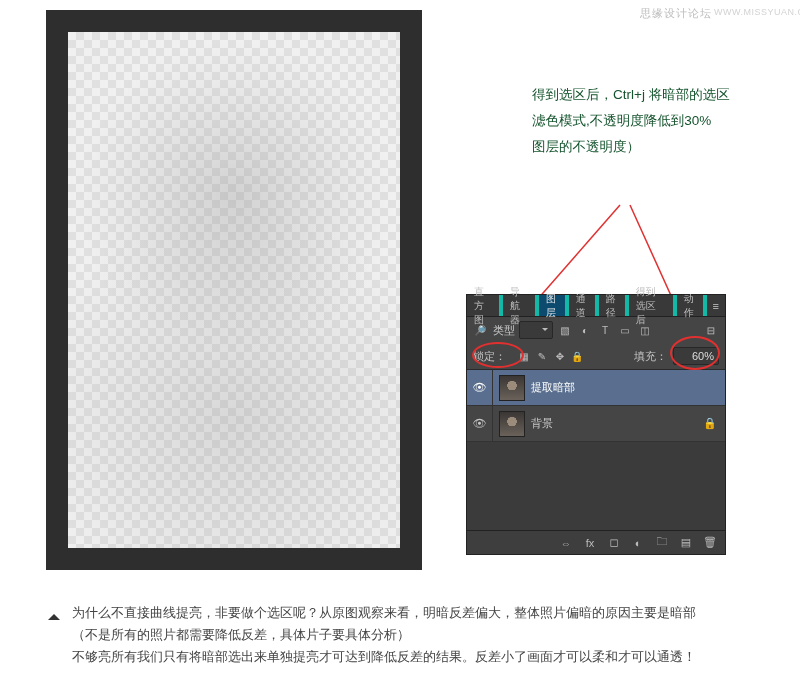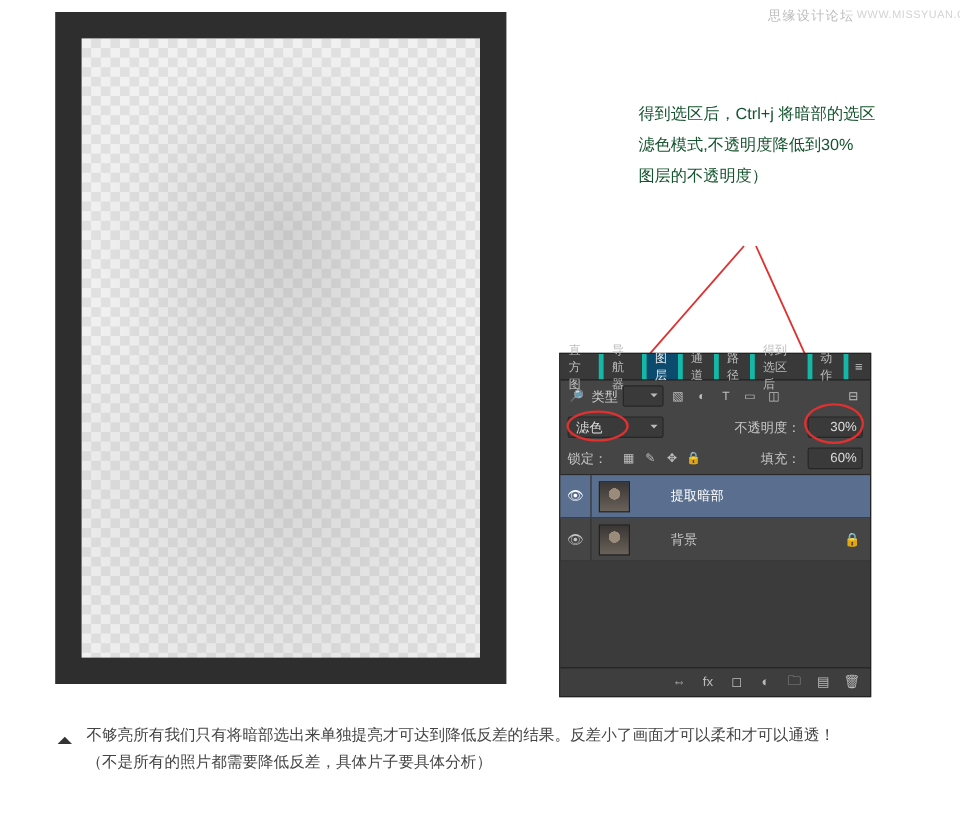--- a/index.html
+++ b/index.html
@@ -149,21 +149,21 @@
     background: linear-gradient(#ddd,#eee);
     border:1px solid #222;
     display:flex; align-items:center; justify-content:center;
     color:#444; font-size:14px;
   }
   .thumb.portrait{
     background:
       radial-gradient(circle at 50% 40%, #9a8b7a 25%, transparent 26%),
       linear-gradient(#3a3634,#6a625a);
   }
-  .layer-name { font-size:11px;margin-left:28px; }
+  .layer-name { font-size:11px; }
   .layer-lock { margin-left:auto; margin-right:8px; color:#ccc; }
   .layer-empty { height:88px; background:#3b3b3b; }
   .panel-bottom {
     display:flex; align-items:center;
     height:24px;
     padding:0 4px;
     gap:2px;
     border-top:1px solid #222;
     background:#3e3e3e;
   }
@@ -237,26 +237,20 @@
     <span class="lbl">类型</span>
     <span class="select-box" style="width:34px"></span>
     <span class="mini-icon">▧</span>
     <span class="mini-icon">◐</span>
     <span class="mini-icon">T</span>
     <span class="mini-icon">▭</span>
     <span class="mini-icon">◫</span>
     <span class="mini-icon" style="margin-left:auto">⊟</span>
   </div>
 
-  <div class="blend-row">
-    <span class="select-box" style="width:80px">滤色</span>
-    <span style="flex:1"></span>
-    <span>不透明度：</span>
-    <span class="opacity-field">30%</span>
-  </div>
 
   <div class="lock-row">
     <span>锁定：</span>
     <span class="lock-icons">
       <span class="mini-icon">▦</span>
       <span class="mini-icon">✎</span>
       <span class="mini-icon">✥</span>
       <span class="mini-icon">🔒</span>
     </span>
     <span style="flex:1"></span>
@@ -293,15 +287,16 @@
     <span class="btm-icon">▤</span>
     <span class="btm-icon">🗑</span>
   </div>
 </div>
 
 <div class="ellipse ell1"></div>
 <div class="ellipse ell2"></div>
 
 <div class="triangle"></div>
 <div class="bottom-note">
+  <div>为什么不直接曲线提亮，非要做个选区呢？从原图观察来看，明暗反差偏大，整体照片偏暗的原因主要是暗部</div>
+  <div>（不是所有的照片都需要降低反差，具体片子要具体分析）</div>
   <div>不够亮所有我们只有将暗部选出来单独提亮才可达到降低反差的结果。反差小了画面才可以柔和才可以通透！</div>
-  <div>（不是所有的照片都需要降低反差，具体片子要具体分析）</div>
 </div>
 
 </body></html>

